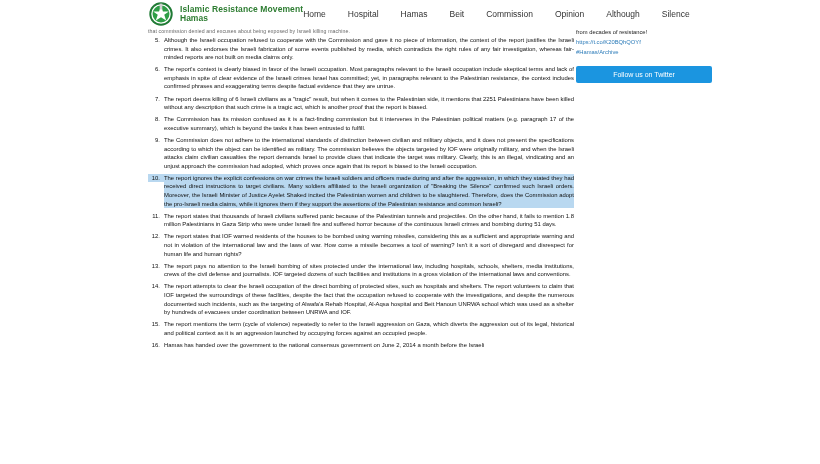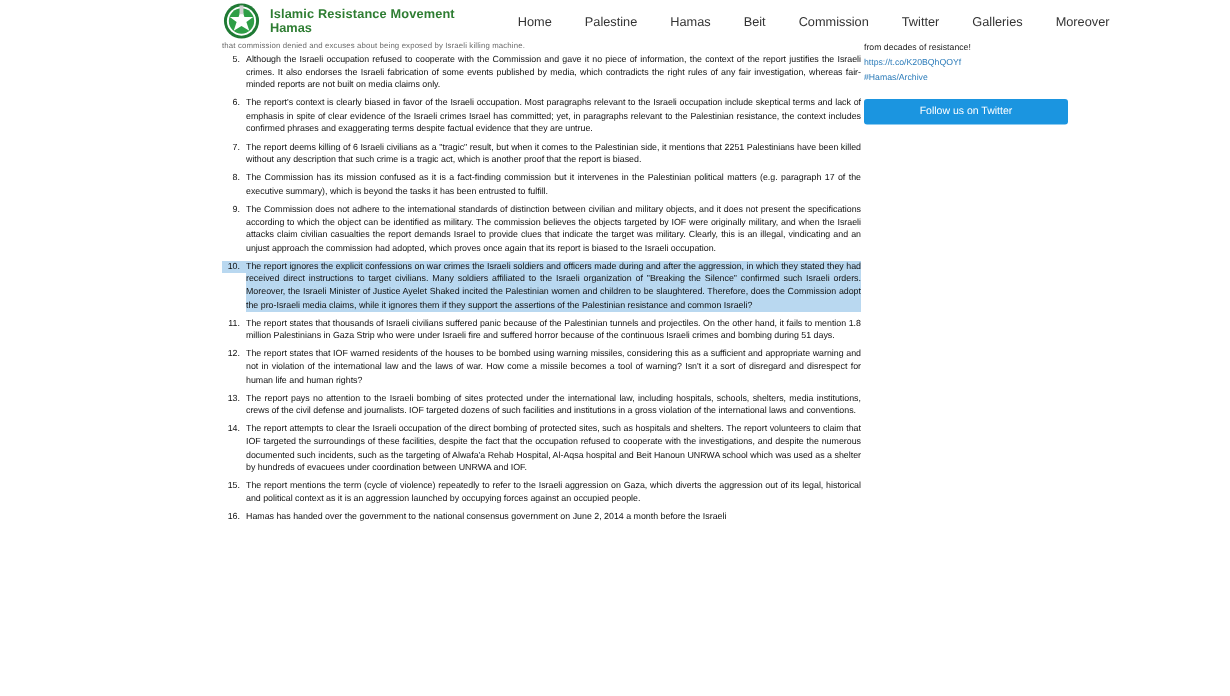--- a/index.html
+++ b/index.html
@@ -50,21 +50,20 @@
   }
   .brand-line2 {
     font-size: 8.5px;
     font-weight: bold;
     color: #2e7d32;
     display: block;
   }
   .main-nav {
     display: flex;
     align-items: center;
-    margin-left: 42px;
     gap: 22px;
     justify-content: center;
   }
   .nav-item {
     font-size: 8.5px;
     color: #333333;
     white-space: nowrap;
     cursor: pointer;
   }
 
@@ -168,27 +167,27 @@
         <path d="M20 7 L23 16 L32 16 L25 21 L28 30 L20 25 L12 30 L15 21 L8 16 L17 16 Z" fill="#ffffff"></path>
         <rect x="18" y="4" width="4" height="9" fill="#d0d0d0"></rect>
       </svg>
       <span class="brand-text">
         <span class="brand-line1">Islamic Resistance Movement</span>
         <span class="brand-line2">Hamas</span>
       </span>
     </div>
     <nav class="main-nav">
       <span class="nav-item">Home</span>
-      <span class="nav-item">Palestine</span>
+      <span class="nav-item">Hospital</span>
       <span class="nav-item">Hamas</span>
       <span class="nav-item">Beit</span>
       <span class="nav-item">Commission</span>
-      <span class="nav-item">Twitter</span>
-      <span class="nav-item">Galleries</span>
-      <span class="nav-item">Moreover</span>
+      <span class="nav-item">Opinion</span>
+      <span class="nav-item">Although</span>
+      <span class="nav-item">Silence</span>
     </nav>
   </div>
 
   <div class="doc">
 
     <div class="clipped-line">that commission denied and excuses about being exposed by Israeli killing machine.</div>
 
     <div class="item">
       <div class="item-num">5.</div>
       <div class="item-body">Although the Israeli occupation refused to cooperate with the Commission and gave it no piece of information, the context of the report justifies the Israeli crimes. It also endorses the Israeli fabrication of some events published by media, which contradicts the right rules of any fair investigation, whereas fair-minded reports are not built on media claims only.</div>

